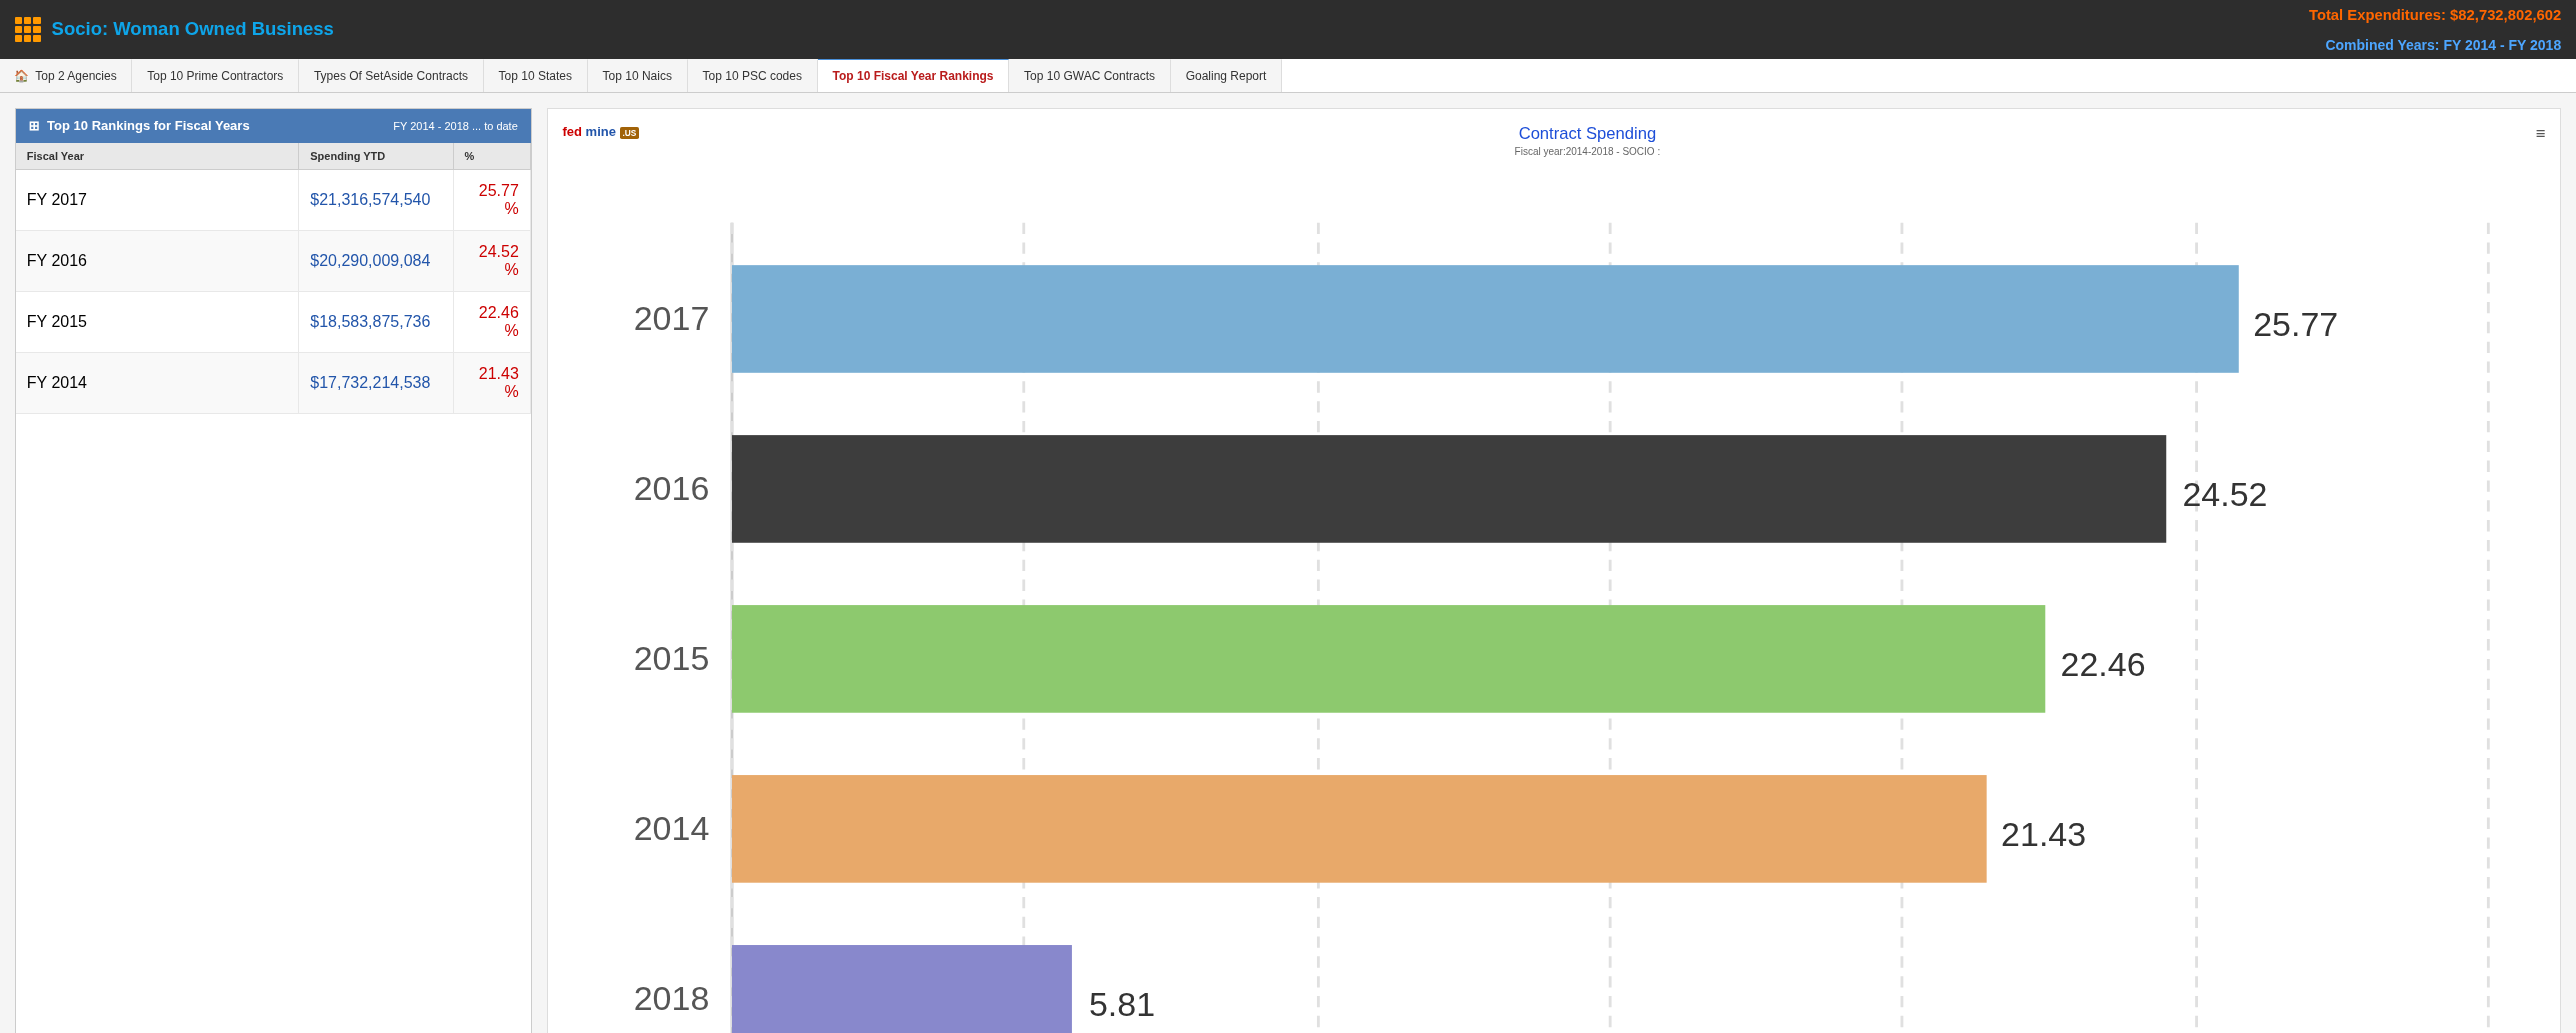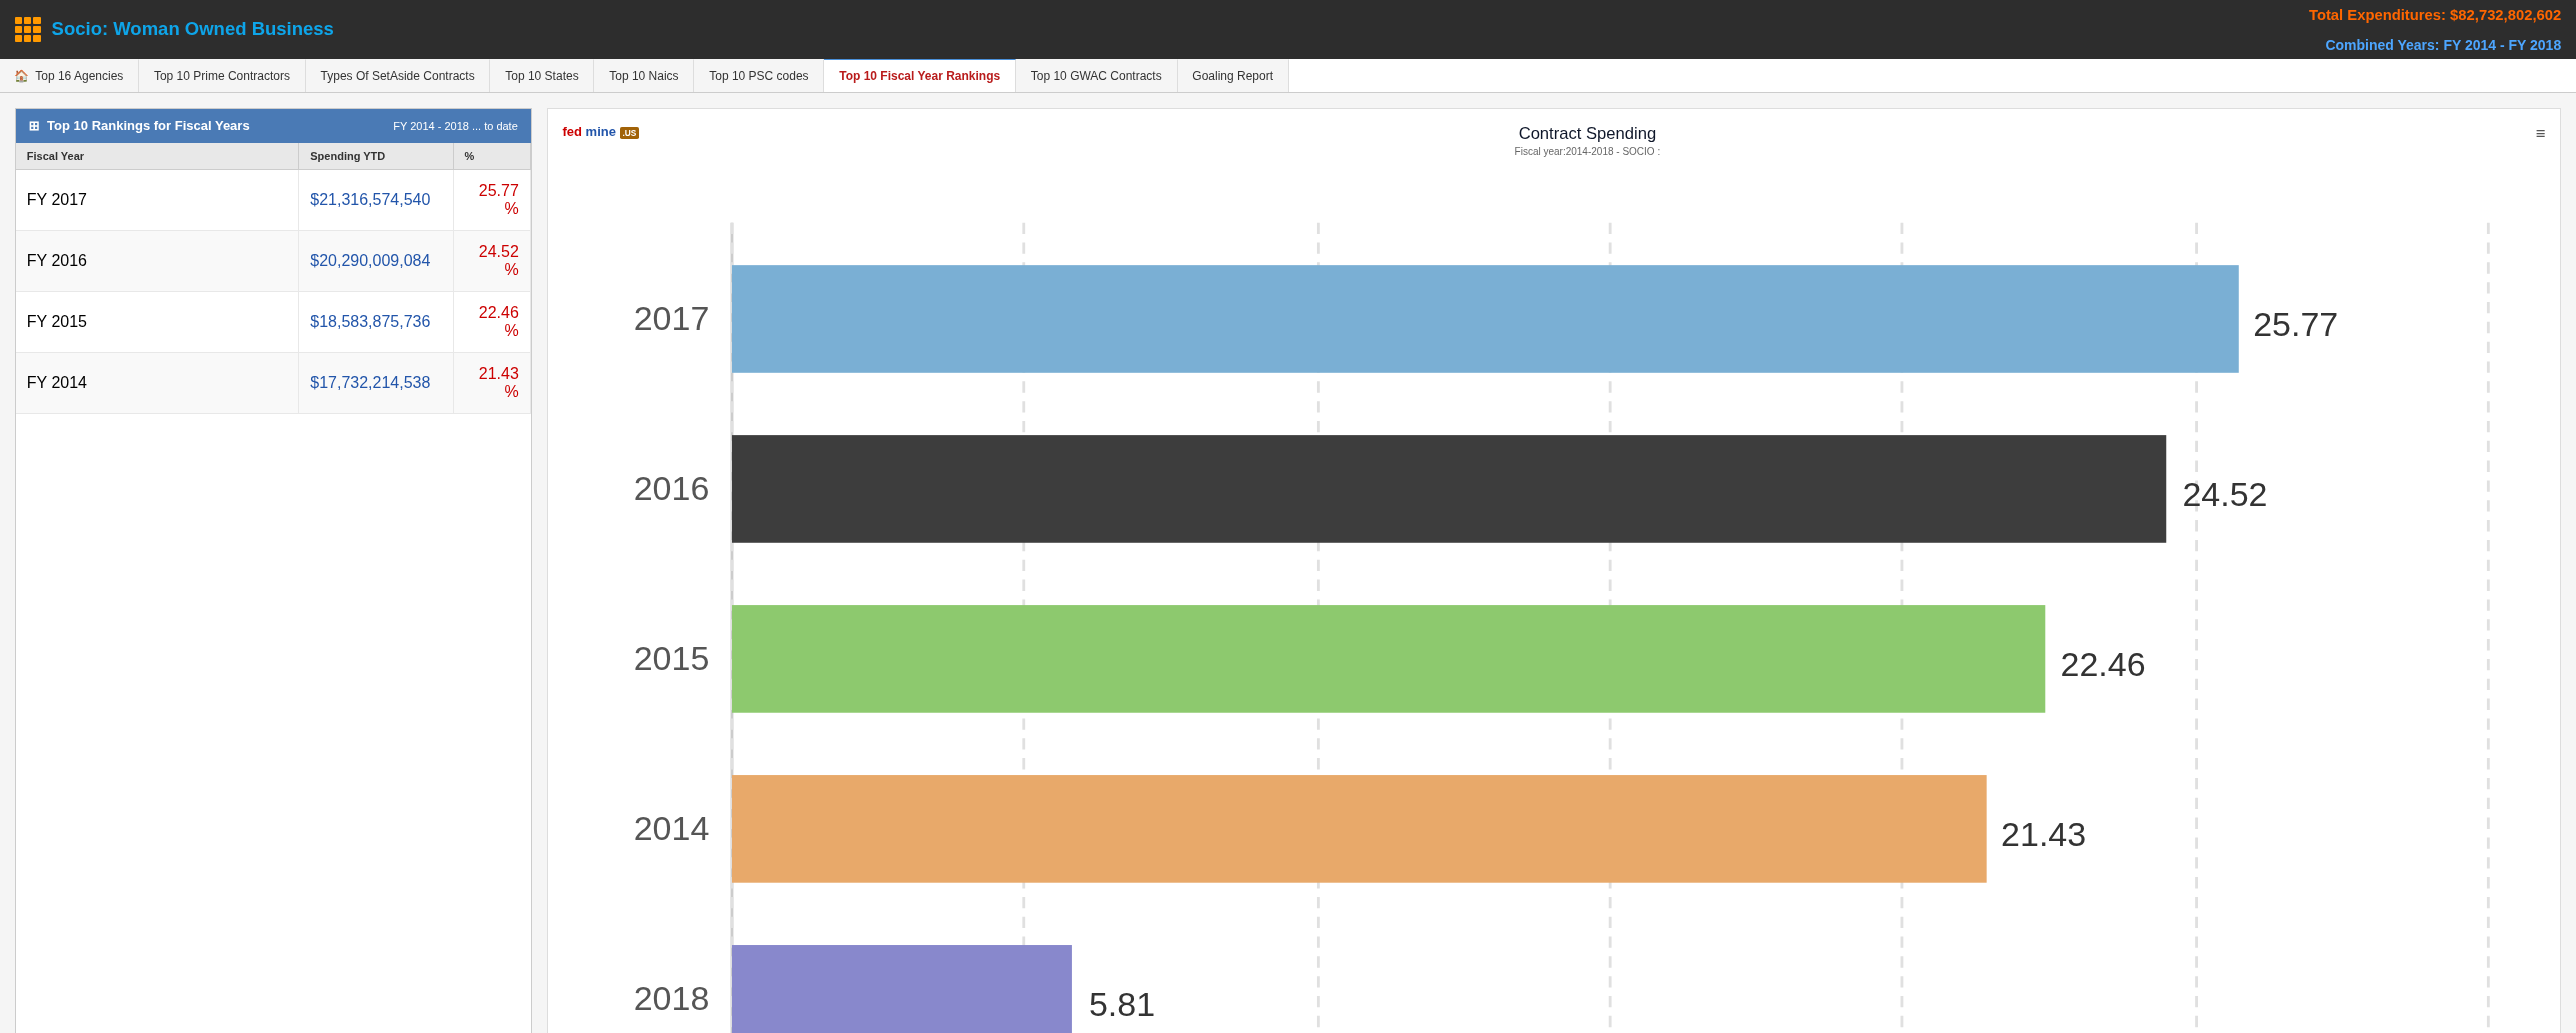--- a/index.html
+++ b/index.html
@@ -187,21 +187,21 @@
       padding: 0.9px 2.8px; 
       border-radius: 1.8px;
       font-weight: bold;
     }
     .chart-title-area {
       text-align: center;
       flex: 1;
     }
     .chart-title {
       font-size: 16.6px;
-      color: #0f172a;
+      color: #1d4ed8;
       font-weight: normal;
     }
     .chart-subtitle {
       font-size: 10px;
       color: #666;
       margin-top: 1.8px;
     }
     .chart-menu {
       font-size: 16.6px;
       color: #555;
@@ -240,21 +240,21 @@
     <div class="combined">
       <span>Combined Years:</span>
       <span style="color:#4da6ff;font-weight:bold;">FY 2014 - FY 2018</span>
     </div>
   </div>
 </div>
 
 <div class="nav-tabs">
   <div class="nav-tab">
     <span>🏠</span>
-    <span>Top 16 Agencies</span>
+    <span>Top 2 Agencies</span>
   </div>
   <div class="nav-tab">
     <span>Top 10 Prime Contractors</span>
   </div>
   <div class="nav-tab">
     <span>Types Of SetAside Contracts</span>
   </div>
   <div class="nav-tab">
     <span>Top 10 States</span>
   </div>

